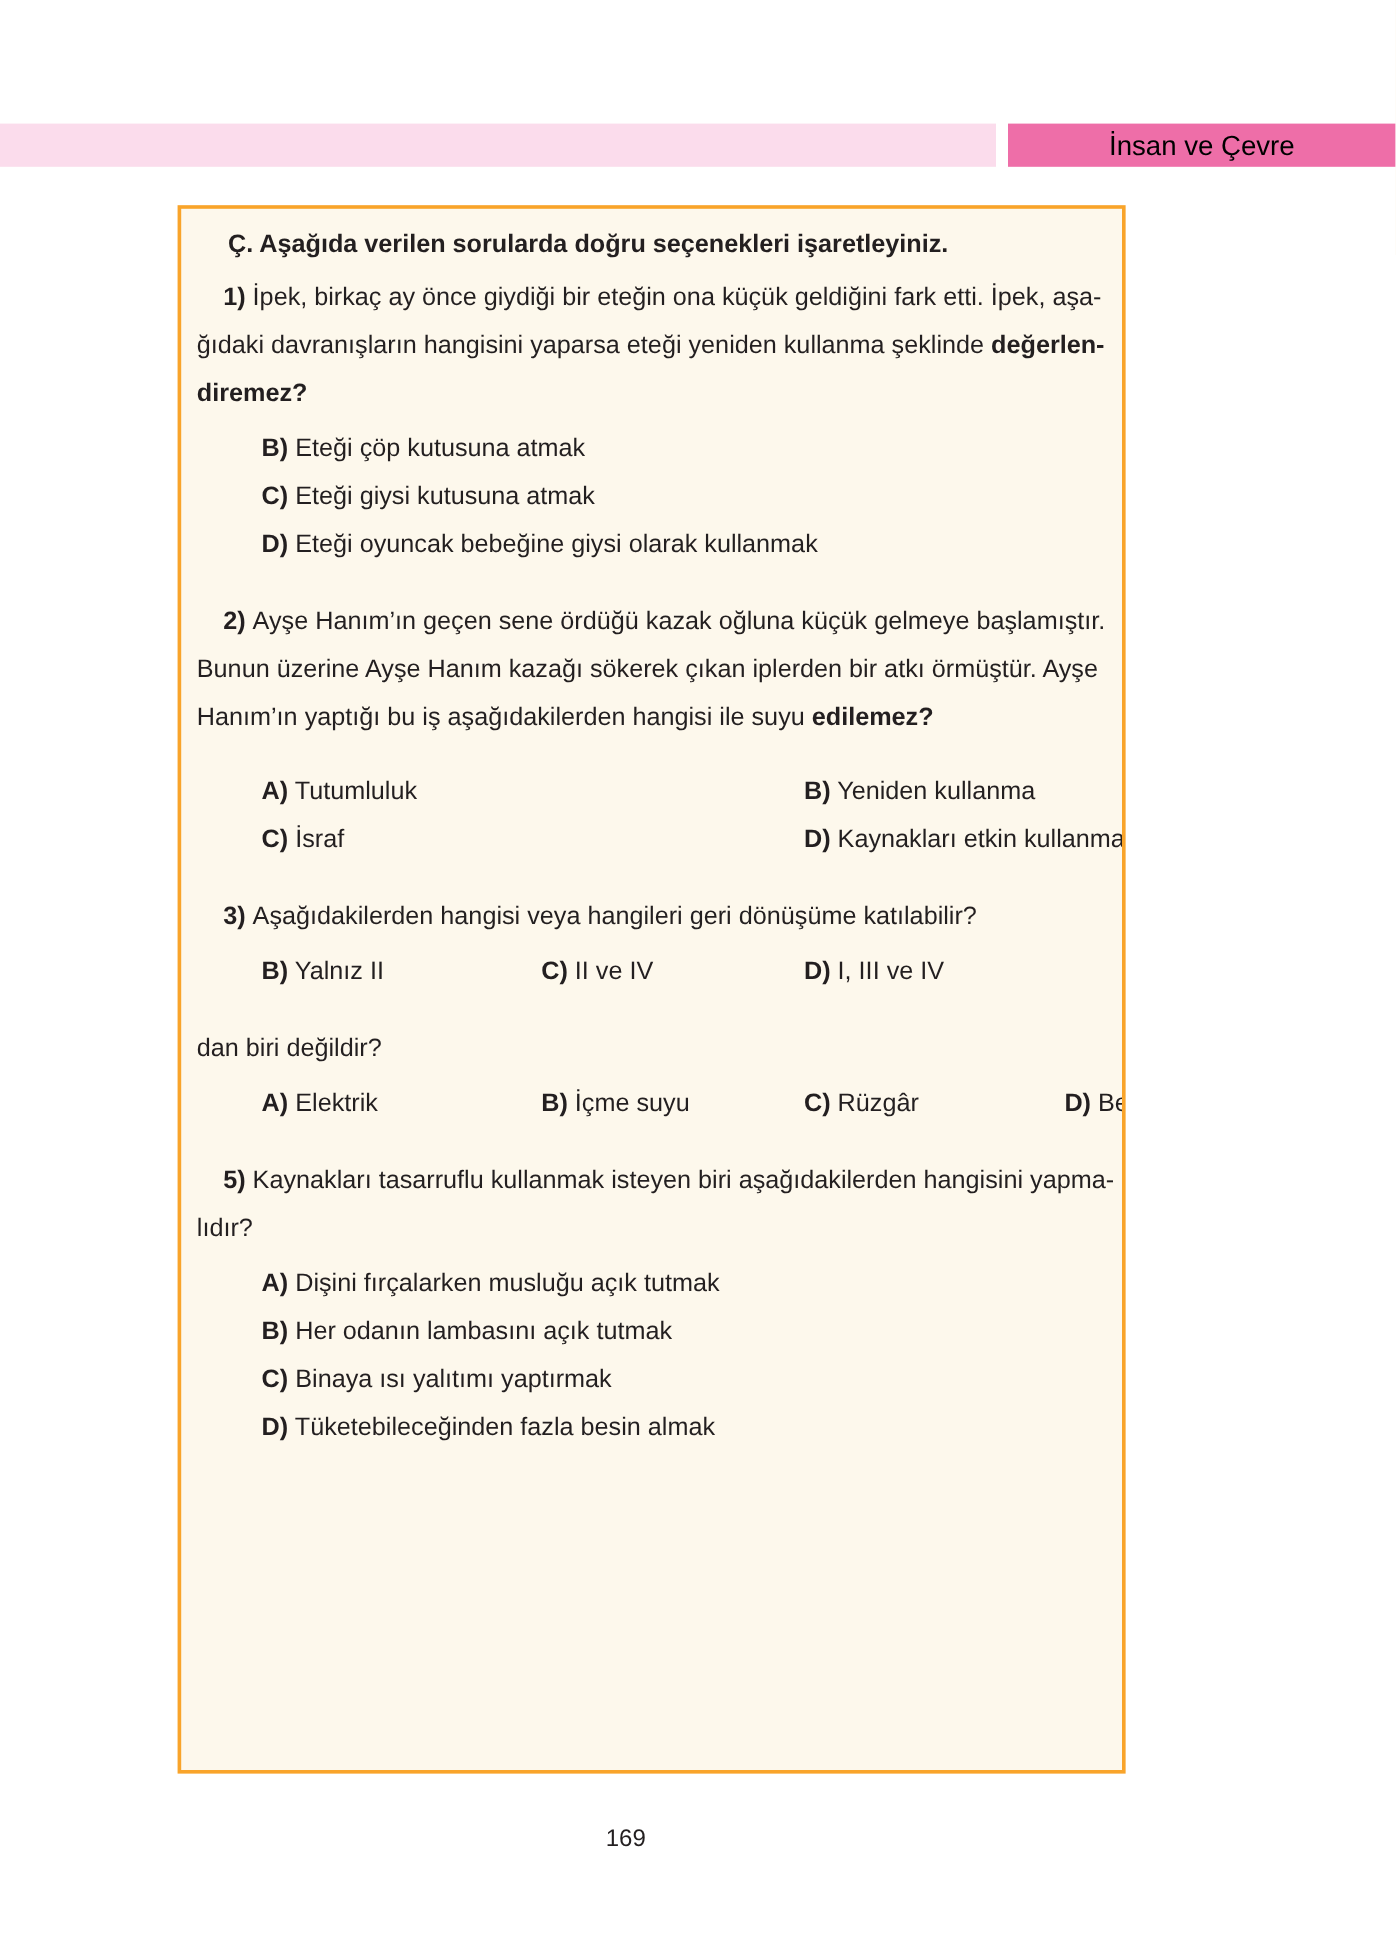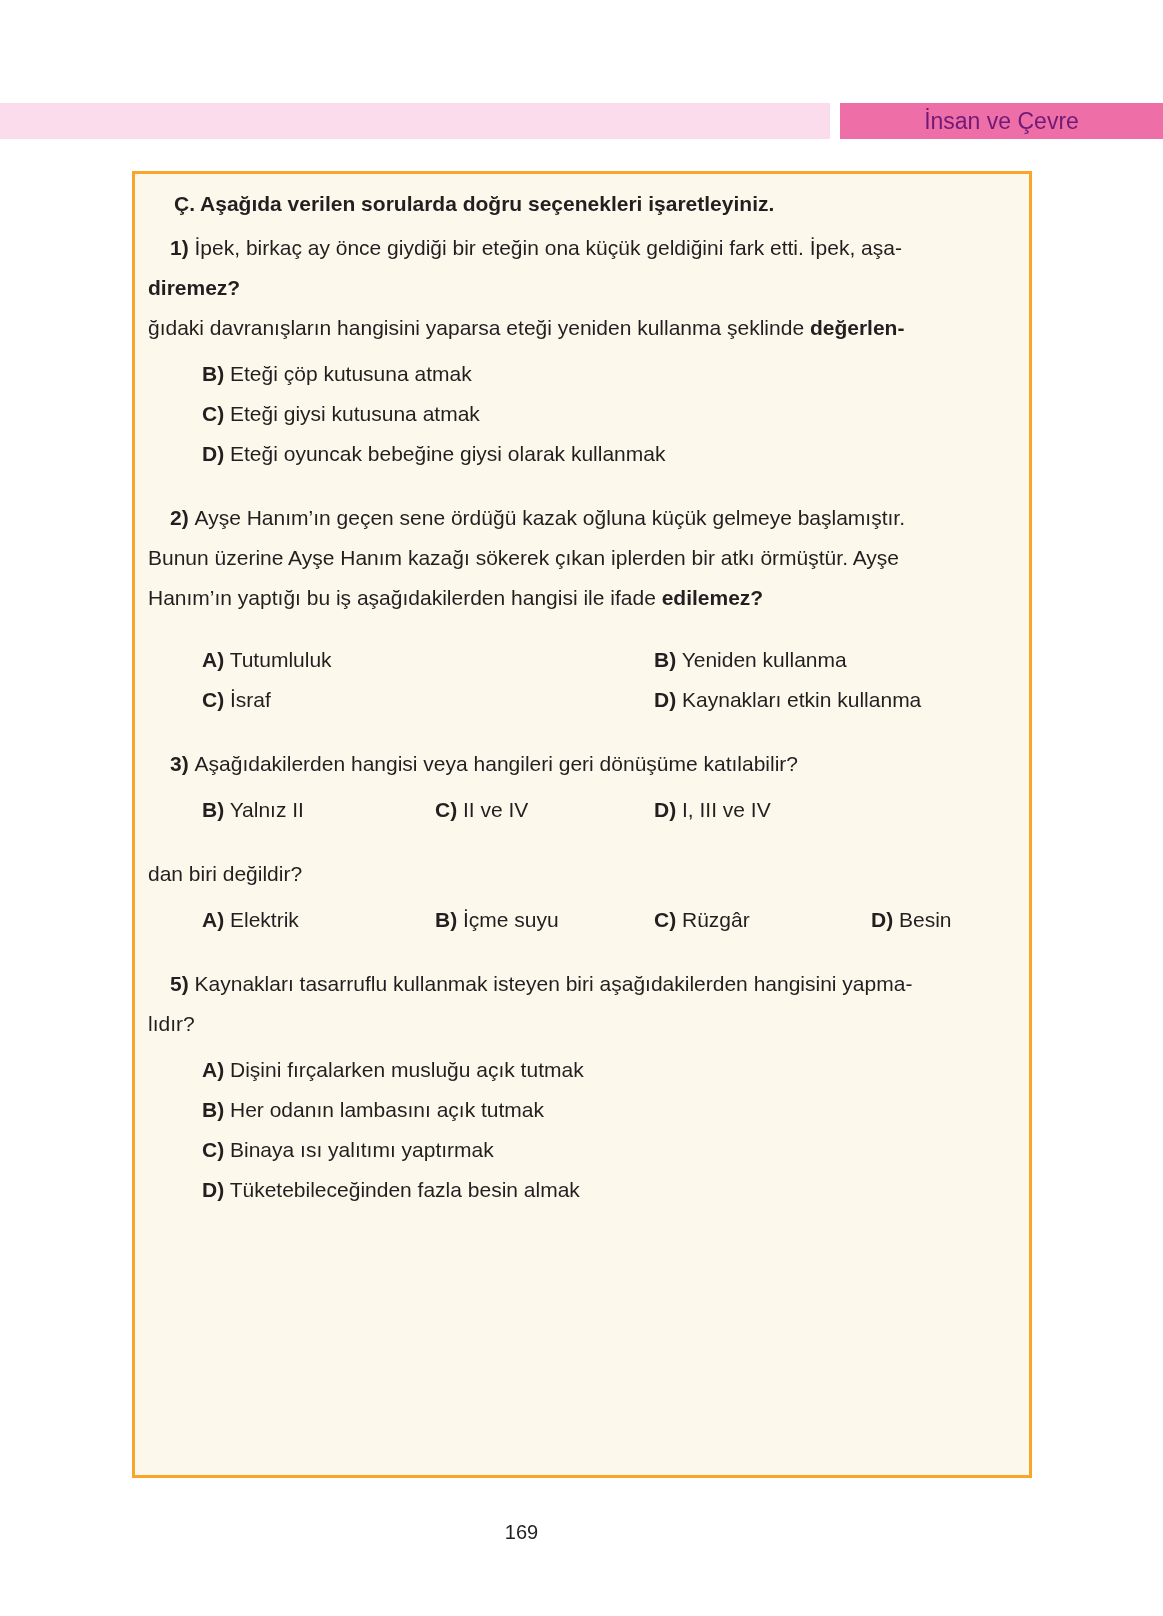--- a/index.html
+++ b/index.html
@@ -5,23 +5,23 @@
   html,body{margin:0;padding:0;}
   body{
     width:1163px;height:1616px;position:relative;background:#ffffff;
     font-family:"Liberation Sans", sans-serif;color:#231F20;
   }
   .band-light{position:absolute;left:0;top:103px;width:830px;height:36px;background:#FBDCEC;}
   .band-tab{
     position:absolute;left:840px;top:103px;width:323px;height:36px;background:#EE6EA8;
     display:flex;align-items:center;justify-content:center;
   }
-  .band-tab span{color:#701a75;font-size:23px;}
+  .band-tab span{color:#000000;font-size:23px;}
   .qbox{
-    position:absolute;left:132px;top:171px;width:900px;height:1307px;box-sizing:border-box;
+    position:absolute;left:148px;top:171px;width:790px;height:1307px;box-sizing:border-box;
     border:3px solid #F9A42A;background:#FDF8EC;padding:10px 12px 0 13px;overflow:hidden;
   }
   .line{font-size:21px;line-height:40px;white-space:nowrap;}
   .bold{font-weight:bold;}
   .title{font-weight:bold;padding-left:26px;}
   .q{margin-top:24px;}
   .q.first{margin-top:4px;}
   .stem .line.indent{padding-left:22px;}
   .opts-stack{margin-top:6px;padding-left:54px;}
   .opts-grid4{margin-top:6px;margin-left:54px;display:grid;grid-template-columns:233px 219px 217px auto;}
@@ -39,35 +39,35 @@
   <span>İnsan ve Çevre</span>
 </div>
 
 <div class="qbox">
 
   <div class="line title">Ç. Aşağıda verilen sorularda doğru seçenekleri işaretleyiniz.</div>
 
   <div class="q first">
     <div class="stem">
       <div class="line indent"><span class="bold">1) </span><span>İpek, birkaç ay önce giydiği bir eteğin ona küçük geldiğini fark etti. İpek, aşa-</span></div>
+      <div class="line"><span>ğıdaki davranışların hangisini yaparsa eteği yeniden kullanma şeklinde </span><span class="bold">değerlen-</span></div>
       <div class="line"><span class="bold">diremez?</span></div>
-      <div class="line"><span>ğıdaki davranışların hangisini yaparsa eteği yeniden kullanma şeklinde </span><span class="bold">değerlen-</span></div>
     </div>
     <div class="opts-stack">
       <div class="line"><span class="bold">B)</span> <span>Eteği çöp kutusuna atmak</span></div>
       <div class="line"><span class="bold">C)</span> <span>Eteği giysi kutusuna atmak</span></div>
       <div class="line"><span class="bold">D)</span> <span>Eteği oyuncak bebeğine giysi olarak kullanmak</span></div>
     </div>
   </div>
 
   <div class="q">
     <div class="stem">
       <div class="line indent"><span class="bold">2) </span><span>Ayşe Hanım’ın geçen sene ördüğü kazak oğluna küçük gelmeye başlamıştır.</span></div>
       <div class="line"><span>Bunun üzerine Ayşe Hanım kazağı sökerek çıkan iplerden bir atkı örmüştür. Ayşe</span></div>
-      <div class="line"><span>Hanım’ın yaptığı bu iş aşağıdakilerden hangisi ile ifade </span><span class="bold">edilemez?</span></div>
+      <div class="line"><span>Hanım’ın yaptığı bu iş aşağıdakilerden hangisi ile suyu </span><span class="bold">edilemez?</span></div>
     </div>
     <div class="opts-grid2">
       <div class="line"><span class="bold">A)</span> <span>Tutumluluk</span></div>
       <div class="line"><span class="bold">B)</span> <span>Yeniden kullanma</span></div>
       <div class="line"><span class="bold">C)</span> <span>İsraf</span></div>
       <div class="line"><span class="bold">D)</span> <span>Kaynakları etkin kullanma</span></div>
     </div>
   </div>
 
   <div class="q">

